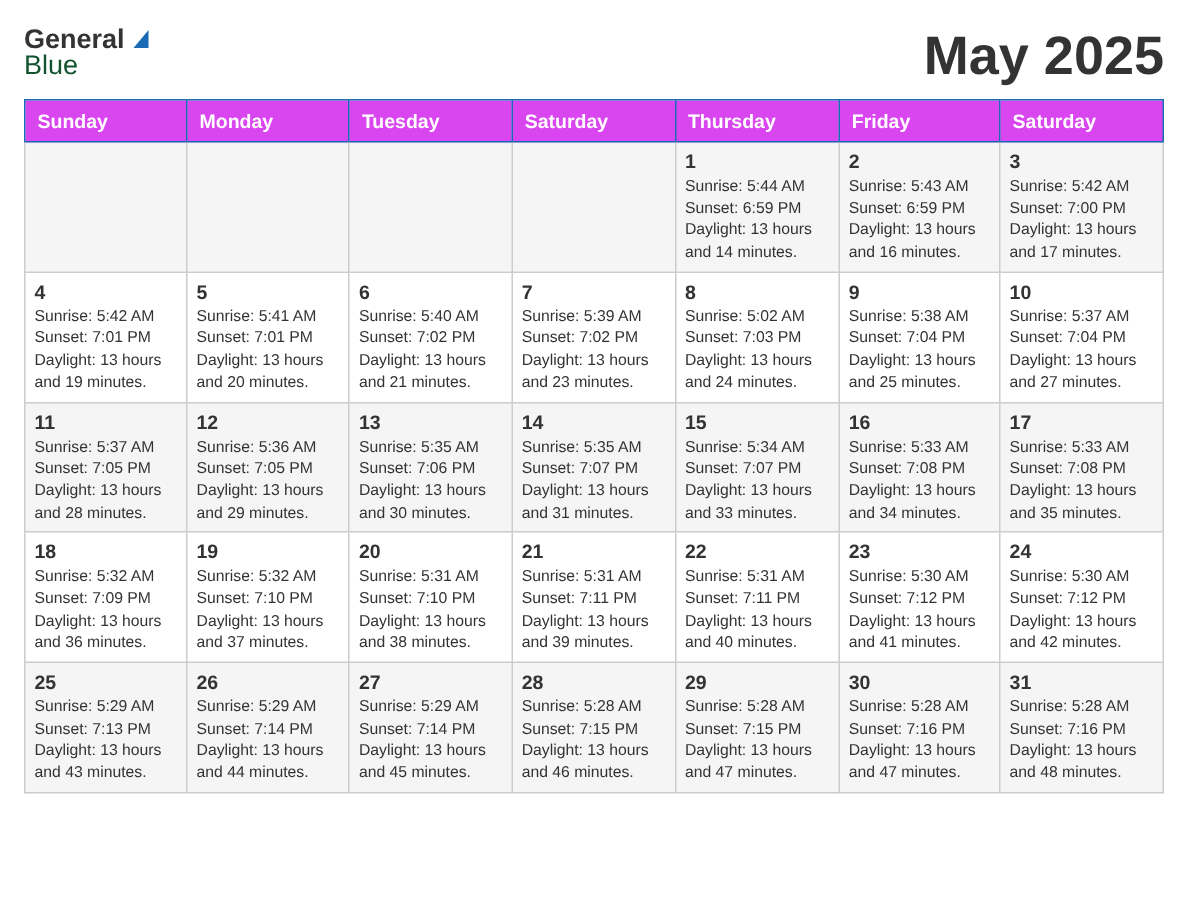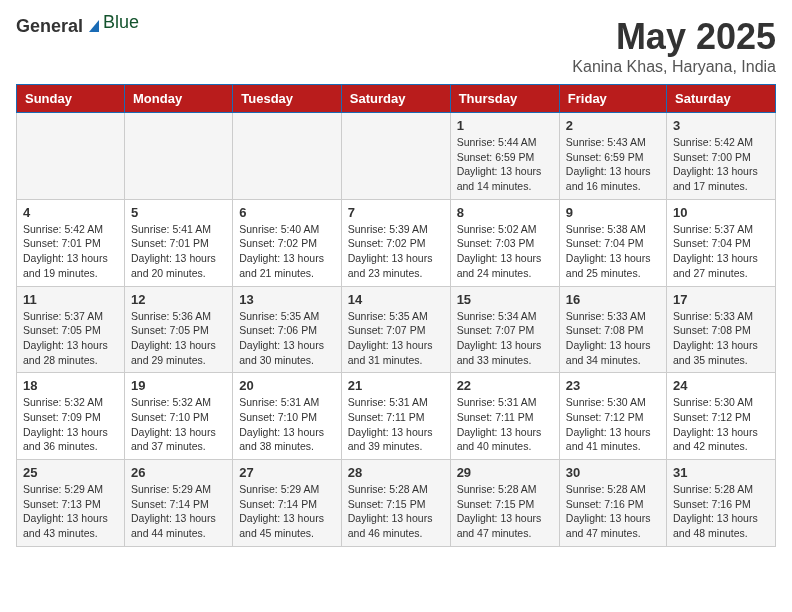--- a/index.html
+++ b/index.html
@@ -11,21 +11,21 @@
       padding: 16px;
     }
     .header {
       display: flex;
       justify-content: space-between;
       align-items: flex-start;
       margin-bottom: 8px;
     }
     .logo {
       display: flex;
-      flex-direction: row;
+      flex-direction: column;
       align-items: flex-start;
     }
     .logo-row {
       display: flex;
       align-items: center;
     }
     .title-area {
       text-align: right;
     }
     .month-title {
@@ -36,21 +36,21 @@
     .location-title {
       font-size: 16px;
       color: #555;
     }
     table {
       width: 100%;
       border-collapse: collapse;
       border: 1px solid #ccc;
     }
     thead th {
-      background-color: #b91c1c;
+      background-color: #d946ef;
       color: #fff;
       text-align: left;
       padding: 6px 8px;
       font-size: 13px;
       border: 1px solid #1a6bb5;
     }
     tbody td {
       vertical-align: top;
       border: 1px solid #ccc;
       padding: 5px 6px;
@@ -85,21 +85,20 @@
     <div class="logo-row">
       <span style="font-size:18px;font-weight:bold;color:#333;">General</span>
       <svg width="18" height="18" viewBox="0 0 18 18" style="margin-left:2px;margin-top:-4px;">
         <polygon points="4,16 14,16 14,4" fill="#1a6bb5"></polygon>
       </svg>
     </div>
     <span style="font-size:18px;font-weight:normal;color:#14532d;margin-top:-4px;">Blue</span>
   </div>
   <div class="title-area">
     <div class="month-title">May 2025</div>
-    <div class="location-title">Kanina Khas, Haryana, India</div>
   </div>
 </div>
 
 <table>
   <thead>
     <tr id="thead-row">
         <th>Sunday</th>
         <th>Monday</th>
         <th>Tuesday</th>
         <th>Saturday</th>

